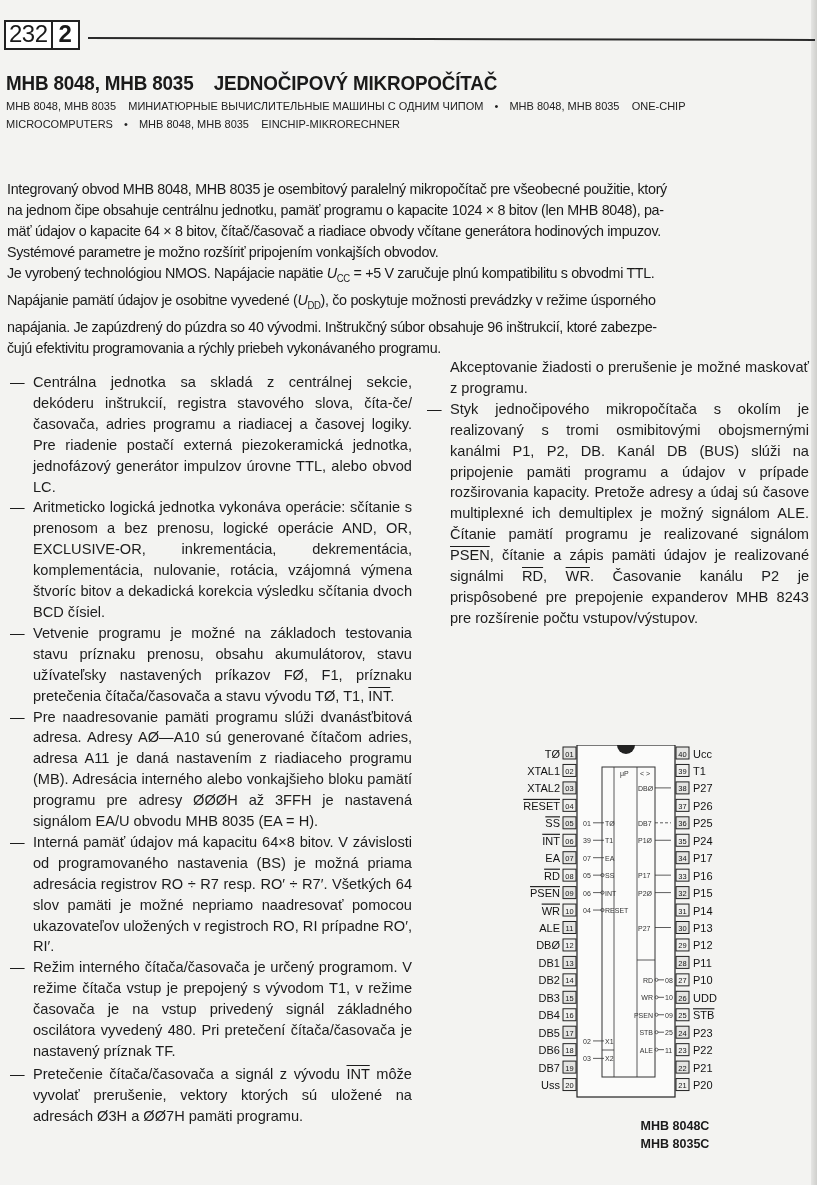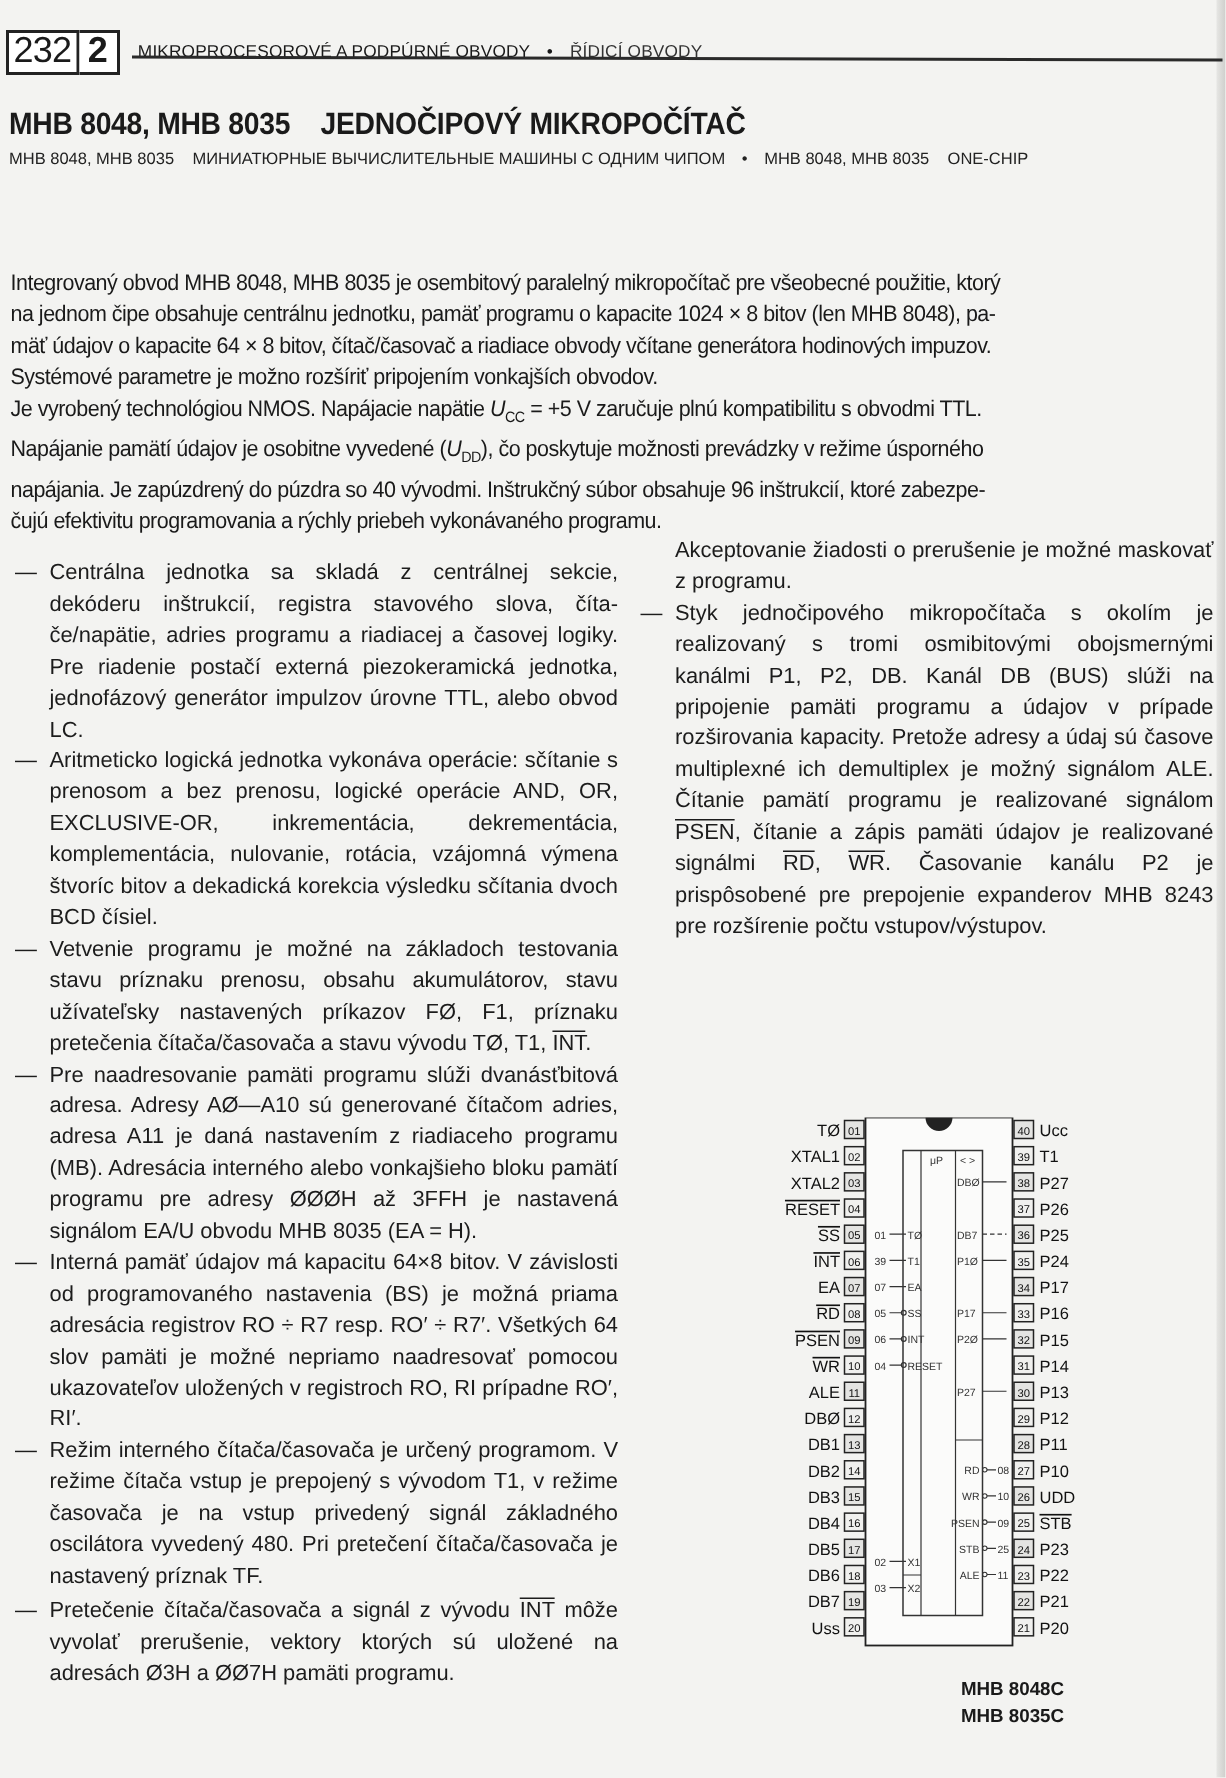--- a/index.html
+++ b/index.html
@@ -65,56 +65,57 @@
   .caption { position: absolute; left: 80px; top: 372px; font-size: 12.5px; font-weight: bold; line-height: 18px; text-align: center; width: 80px; margin-left: 40px; }
 </style>
 </head>
 <body>
 
 <div class="page-shadow-right"></div>
 
 <div class="hdr">
   <span class="pgbox">232</span>
   <span class="chbox">2</span>
-  <span class="hdr-text">
-    <span>MIKROPROCESOROVÉ A PODPÚRNÉ OBVODY</span>
-    <span style="margin:0 8px">•</span>
-    <span class="sub">ŘÍDICÍ OBVODY</span>
-  </span>
 </div>
 <div class="hdr-rule"></div>
 
 <div class="title">
   <span>MHB 8048, MHB 8035</span><span class="t2">JEDNOČIPOVÝ MIKROPOČÍTAČ</span>
 </div>
 <div class="subtitle">
   <div style="white-space:nowrap">
     <span>MHB 8048,  MHB 8035</span>&nbsp;&nbsp;&nbsp;
     <span>МИНИАТЮРНЫЕ ВЫЧИСЛИТЕЛЬНЫЕ МАШИНЫ С ОДНИМ ЧИПОМ</span>
     <span class="dot">•</span>
     <span>MHB 8048,  MHB 8035</span>&nbsp;&nbsp;&nbsp;
     <span>ONE-CHIP</span>
+  </div>
+  <div style="white-space:nowrap">
+    <span>MICROCOMPUTERS</span>
+    <span class="dot">•</span>
+    <span>MHB 8048, MHB 8035</span>&nbsp;&nbsp;&nbsp;
+    <span>EINCHIP-MIKRORECHNER</span>
   </div>
 </div>
 
 <div class="intro">
   <p>Integrovaný obvod MHB 8048, MHB 8035 je osembitový paralelný mikropočítač pre všeobecné použitie, ktorý</p>
   <p>na jednom čipe obsahuje centrálnu jednotku, pamäť programu o kapacite 1024 × 8 bitov (len MHB 8048), pa-</p>
   <p>mäť údajov o kapacite 64 × 8 bitov, čítač/časovač a riadiace obvody včítane generátora hodinových impuzov.</p>
   <p>Systémové parametre je možno rozšíriť pripojením vonkajších obvodov.</p>
   <p><span>Je vyrobený technológiou NMOS. Napájacie napätie </span><i>U</i><sub>CC</sub><span> = +5 V zaručuje plnú kompatibilitu s obvodmi TTL.</span></p>
   <p><span>Napájanie pamätí údajov je osobitne vyvedené (</span><i>U</i><sub>DD</sub><span>), čo poskytuje možnosti prevádzky v režime úsporného</span></p>
   <p>napájania. Je zapúzdrený do púzdra so 40 vývodmi. Inštrukčný súbor obsahuje 96 inštrukcií, ktoré zabezpe-</p>
   <p>čujú efektivitu programovania a rýchly priebeh vykonávaného programu.</p>
 </div>
 
 <div class="col col-left">
   <div class="item">
     <span class="dash">—</span>
-    <span class="txt">Centrálna jednotka sa skladá z centrálnej sekcie, dekóderu inštrukcií, registra stavového slova, číta-če/napätie, adries programu a riadiacej a časovej logiky. Pre riadenie postačí externá piezokeramická jednotka, jednofázový generátor impulzov úrovne TTL, alebo obvod LC.</span>
+    <span class="txt">Centrálna jednotka sa skladá z centrálnej sekcie, dekóderu inštrukcií, registra stavového slova, číta-če/časovača, adries programu a riadiacej a časovej logiky. Pre riadenie postačí externá piezokeramická jednotka, jednofázový generátor impulzov úrovne TTL, alebo obvod LC.</span>
   </div>
   <div class="item">
     <span class="dash">—</span>
     <span class="txt">Aritmeticko logická jednotka vykonáva operácie: sčítanie s prenosom a bez prenosu, logické operácie AND, OR, EXCLUSIVE-OR, inkrementácia, dekrementácia, komplementácia, nulovanie, rotácia, vzájomná výmena štvoríc bitov a dekadická korekcia výsledku sčítania dvoch BCD čísiel.</span>
   </div>
   <div class="item">
     <span class="dash">—</span>
     <span class="txt"><span>Vetvenie programu je možné na základoch testovania stavu príznaku prenosu, obsahu akumulátorov, stavu užívateľsky nastavených príkazov FØ, F1, príznaku pretečenia čítača/časovača a stavu vývodu TØ, T1, </span><span class="ov">INT</span><span>.</span></span>
   </div>
   <div class="item">

